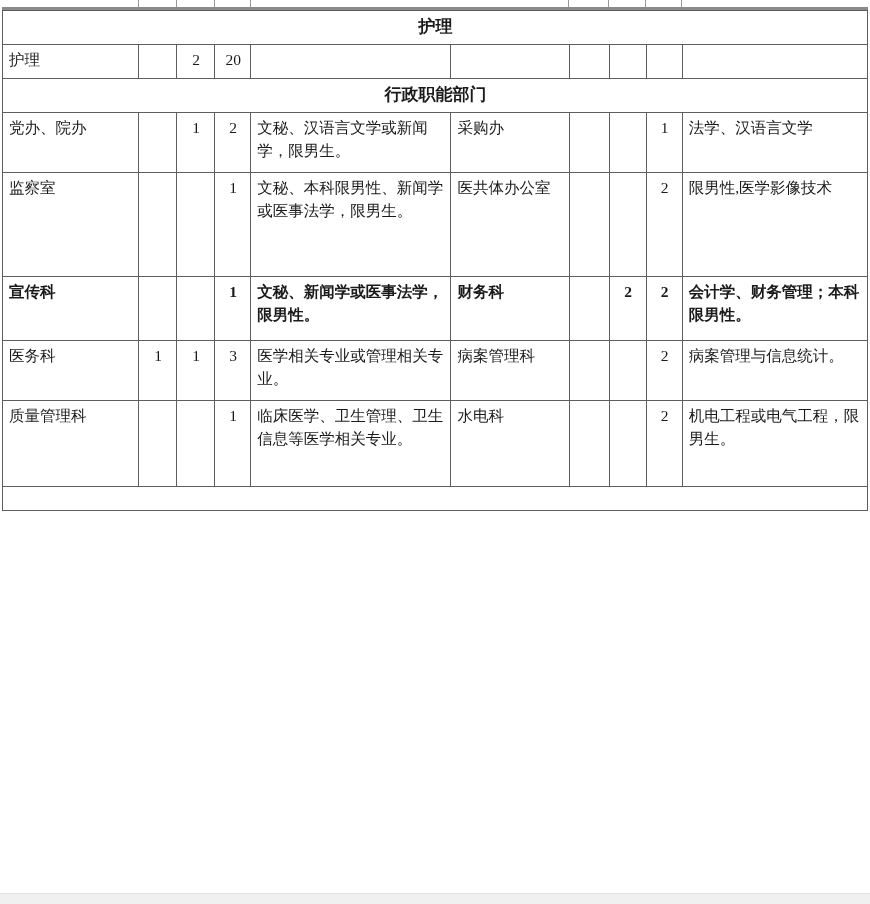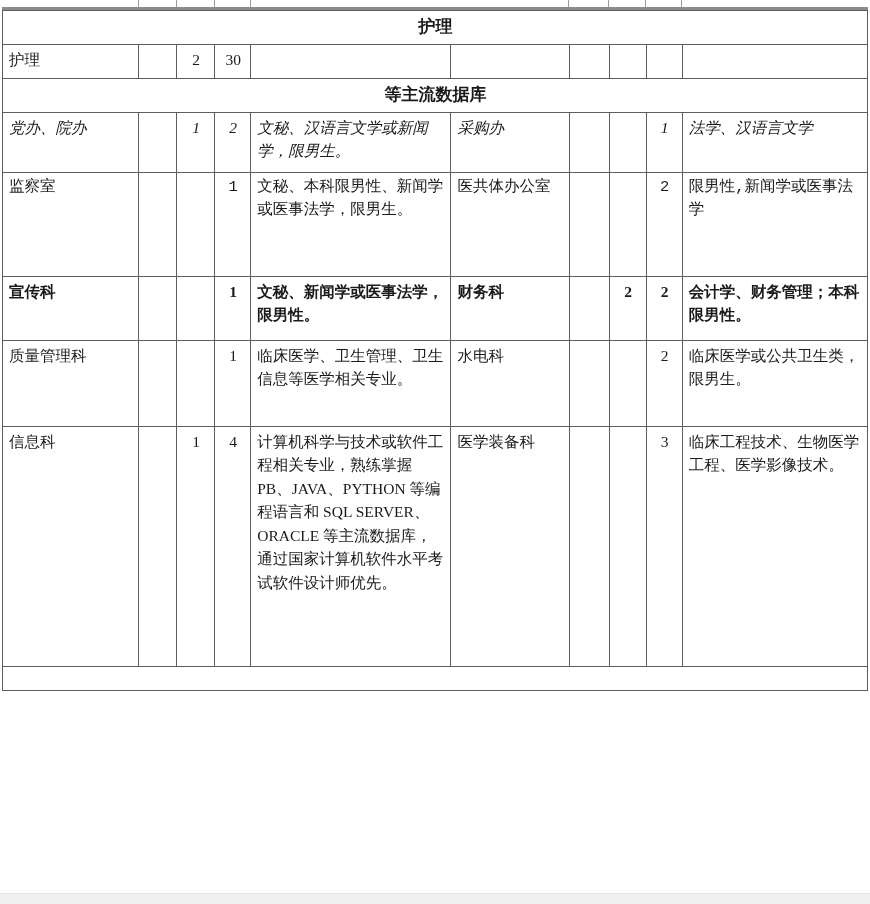--- a/index.html
+++ b/index.html
@@ -61,22 +61,22 @@
   col.c-major2 { width: 185px; }
 
   .num      { text-align: center; }
   .sect     { text-align: center; font-weight: bold; font-size: 17px;
               font-family: "Liberation Sans", "DejaVu Sans", sans-serif;
               padding-top: 4px; padding-bottom: 4px; }
   .dept     { white-space: nowrap; }
   .spacer td { height: 16px; padding: 0; }
 
   .r-nursing td      { height: 26px; }
-  .r-party td        { height: 52px; font-style: italic; }
-  .r-supervise td    { height: 96px; font-family: Liberation Mono, monospace; }
+  .r-party td        { height: 52px; }
+  .r-supervise td    { height: 96px; }
   .r-publicity td    { height: 56px; font-weight: bold; }
   .r-edu td          { height: 76px; }
   .r-medaffairs td   { height: 52px; }
   .r-quality td      { height: 78px; }
   .r-info td         { height: 232px; }
   .r-fivestar td     { height: 28px; }
 
   .bottom-band {
     position: absolute;
     left: 0;
@@ -117,31 +117,31 @@
   <tbody>
 
     <tr>
       <td class="sect" colspan="10">护理</td>
     </tr>
 
     <tr class="r-nursing">
       <td class="dept">护理</td>
       <td class="num"></td>
       <td class="num">2</td>
-      <td class="num">30</td>
+      <td class="num">20</td>
       <td></td>
       <td class="dept"></td>
       <td class="num"></td>
       <td class="num"></td>
       <td class="num"></td>
       <td></td>
     </tr>
 
     <tr>
-      <td class="sect" colspan="10">等主流数据库</td>
+      <td class="sect" colspan="10">行政职能部门</td>
     </tr>
 
     <tr class="r-party">
       <td class="dept">党办、院办</td>
       <td class="num"></td>
       <td class="num">1</td>
       <td class="num">2</td>
       <td>文秘、汉语言文学或新闻学，限男生。</td>
       <td class="dept">采购办</td>
       <td class="num"></td>
@@ -153,63 +153,63 @@
     <tr class="r-supervise">
       <td class="dept">监察室</td>
       <td class="num"></td>
       <td class="num"></td>
       <td class="num">1</td>
       <td>文秘、本科限男性、新闻学或医事法学，限男生。</td>
       <td class="dept">医共体办公室</td>
       <td class="num"></td>
       <td class="num"></td>
       <td class="num">2</td>
-      <td>限男性,新闻学或医事法学</td>
+      <td>限男性,医学影像技术</td>
     </tr>
 
     <tr class="r-publicity">
       <td class="dept">宣传科</td>
       <td class="num"></td>
       <td class="num"></td>
       <td class="num">1</td>
       <td>文秘、新闻学或医事法学，限男性。</td>
       <td class="dept">财务科</td>
       <td class="num"></td>
       <td class="num">2</td>
       <td class="num">2</td>
       <td>会计学、财务管理；本科限男性。</td>
     </tr>
 
 
+    <tr class="r-medaffairs">
+      <td class="dept">医务科</td>
+      <td class="num">1</td>
+      <td class="num">1</td>
+      <td class="num">3</td>
+      <td>医学相关专业或管理相关专业。</td>
+      <td class="dept">病案管理科</td>
+      <td class="num"></td>
+      <td class="num"></td>
+      <td class="num">2</td>
+      <td>病案管理与信息统计。</td>
+    </tr>
 
     <tr class="r-quality">
       <td class="dept">质量管理科</td>
       <td class="num"></td>
       <td class="num"></td>
       <td class="num">1</td>
       <td>临床医学、卫生管理、卫生信息等医学相关专业。</td>
       <td class="dept">水电科</td>
       <td class="num"></td>
       <td class="num"></td>
       <td class="num">2</td>
-      <td>临床医学或公共卫生类，限男生。</td>
-    </tr>
-
-    <tr class="r-info">
-      <td class="dept">信息科</td>
-      <td class="num"></td>
-      <td class="num">1</td>
-      <td class="num">4</td>
-      <td>计算机科学与技术或软件工程相关专业，熟练掌握 PB、JAVA、PYTHON 等编程语言和 SQL SERVER、ORACLE 等主流数据库，通过国家计算机软件水平考试软件设计师优先。</td>
-      <td class="dept">医学装备科</td>
-      <td class="num"></td>
-      <td class="num"></td>
-      <td class="num">3</td>
-      <td>临床工程技术、生物医学工程、医学影像技术。</td>
-    </tr>
+      <td>机电工程或电气工程，限男生。</td>
+    </tr>
+
 
     <tr class="spacer">
       <td colspan="10"></td>
     </tr>
 
 
   </tbody>
 </table>
 
 <div class="bottom-band"></div>

